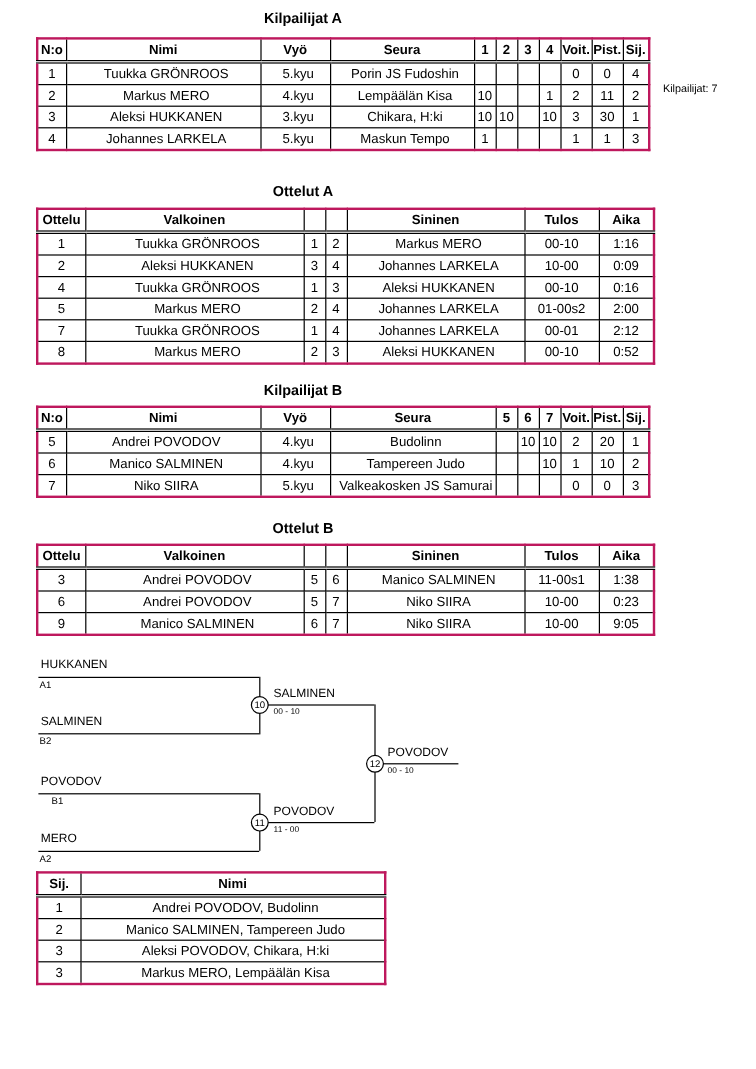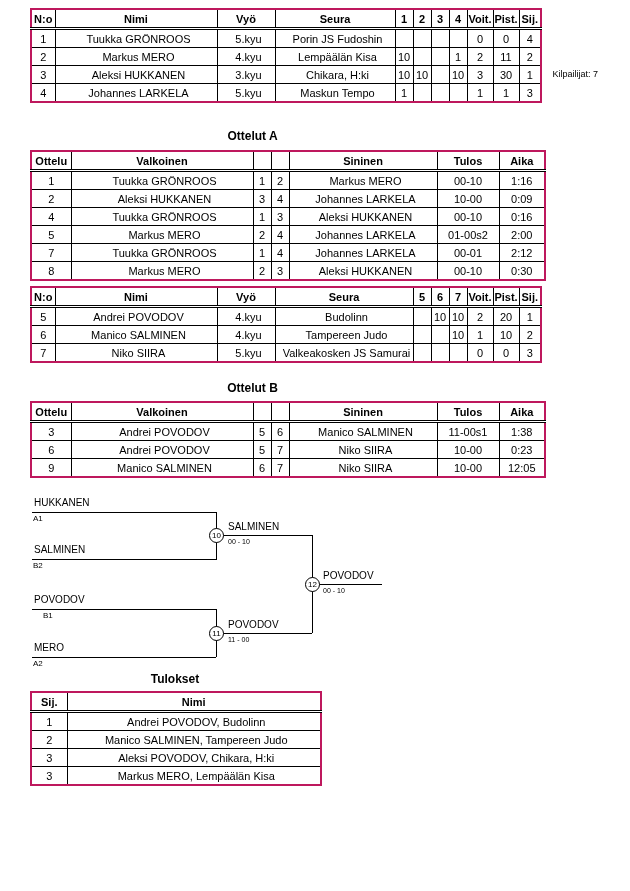--- a/index.html
+++ b/index.html
@@ -34,20 +34,21 @@
   .bk-circle{position:absolute;width:13px;height:13px;border:1px solid #000;border-radius:50%;background:#fff;font-size:8px;line-height:13px;text-align:center;}
 </style>
 </head>
 <body>
 
 <div class="page">
 
 
   <div class="count-label">Kilpailijat: 7</div>
 
+  <div class="sec-heading h-kilp-a">Kilpailijat A</div>
   <table class="tbl t-kilp-a">
     <colgroup>
       <col style="width:24px">
         <col style="width:162px">
         <col style="width:58px">
         <col style="width:120px">
       <col style="width:18px">
         <col style="width:18px">
         <col style="width:18px">
         <col style="width:18px">
@@ -204,25 +205,26 @@
           <td class="c">2:12</td>
         </tr>
 
         <tr>
           <td class="c">8</td>
           <td class="l">Markus MERO</td>
           <td class="c">2</td>
           <td class="c">3</td>
           <td class="l">Aleksi HUKKANEN</td>
           <td class="c">00-10</td>
-          <td class="c">0:30</td>
+          <td class="c">0:52</td>
         </tr>
       </tbody>
   </table>
 
+  <div class="sec-heading h-kilp-b">Kilpailijat B</div>
   <table class="tbl t-kilp-b">
     <colgroup>
       <col style="width:24px">
         <col style="width:162px">
         <col style="width:58px">
         <col style="width:138px">
       <col style="width:18px">
         <col style="width:18px">
         <col style="width:18px">
       <col style="width:26px">
@@ -330,21 +332,21 @@
           <td class="c">0:23</td>
         </tr>
 
         <tr>
           <td class="c">9</td>
           <td class="l">Manico SALMINEN</td>
           <td class="c">6</td>
           <td class="c">7</td>
           <td class="l">Niko SIIRA</td>
           <td class="c">10-00</td>
-          <td class="c">12:05</td>
+          <td class="c">9:05</td>
         </tr>
       </tbody>
   </table>
 
   <div class="bracket">
 
     <div class="bk-name" style="left:4px;top:3px">HUKKANEN</div>
     <div class="bk-line" style="left:2px;top:18px;width:184px"></div>
     <div class="bk-seed" style="left:3px;top:20px">A1</div>
     <div class="bk-name" style="left:4px;top:50px">SALMINEN</div>
@@ -368,21 +370,20 @@
     <div class="bk-score" style="left:198px;top:142px">11 - 00</div>
     <div class="bk-circle" style="left:179px;top:132px">11</div>
 
     <div class="bk-vline" style="left:282px;top:41px;height:98px"></div>
     <div class="bk-line" style="left:282px;top:90px;width:70px"></div>
     <div class="bk-win" style="left:293px;top:76px">POVODOV</div>
     <div class="bk-score" style="left:293px;top:93px">00 - 10</div>
     <div class="bk-circle" style="left:275px;top:83px">12</div>
   </div>
 
-  <div class="sec-heading narrow h-tulokset">Tulokset</div>
   <table class="tbl t-tulokset">
     <colgroup>
       <col style="width:36px">
         <col style="width:254px">
     </colgroup>
     <thead>
       <tr>
         <th>Sij.</th>
         <th>Nimi</th>
       </tr>

